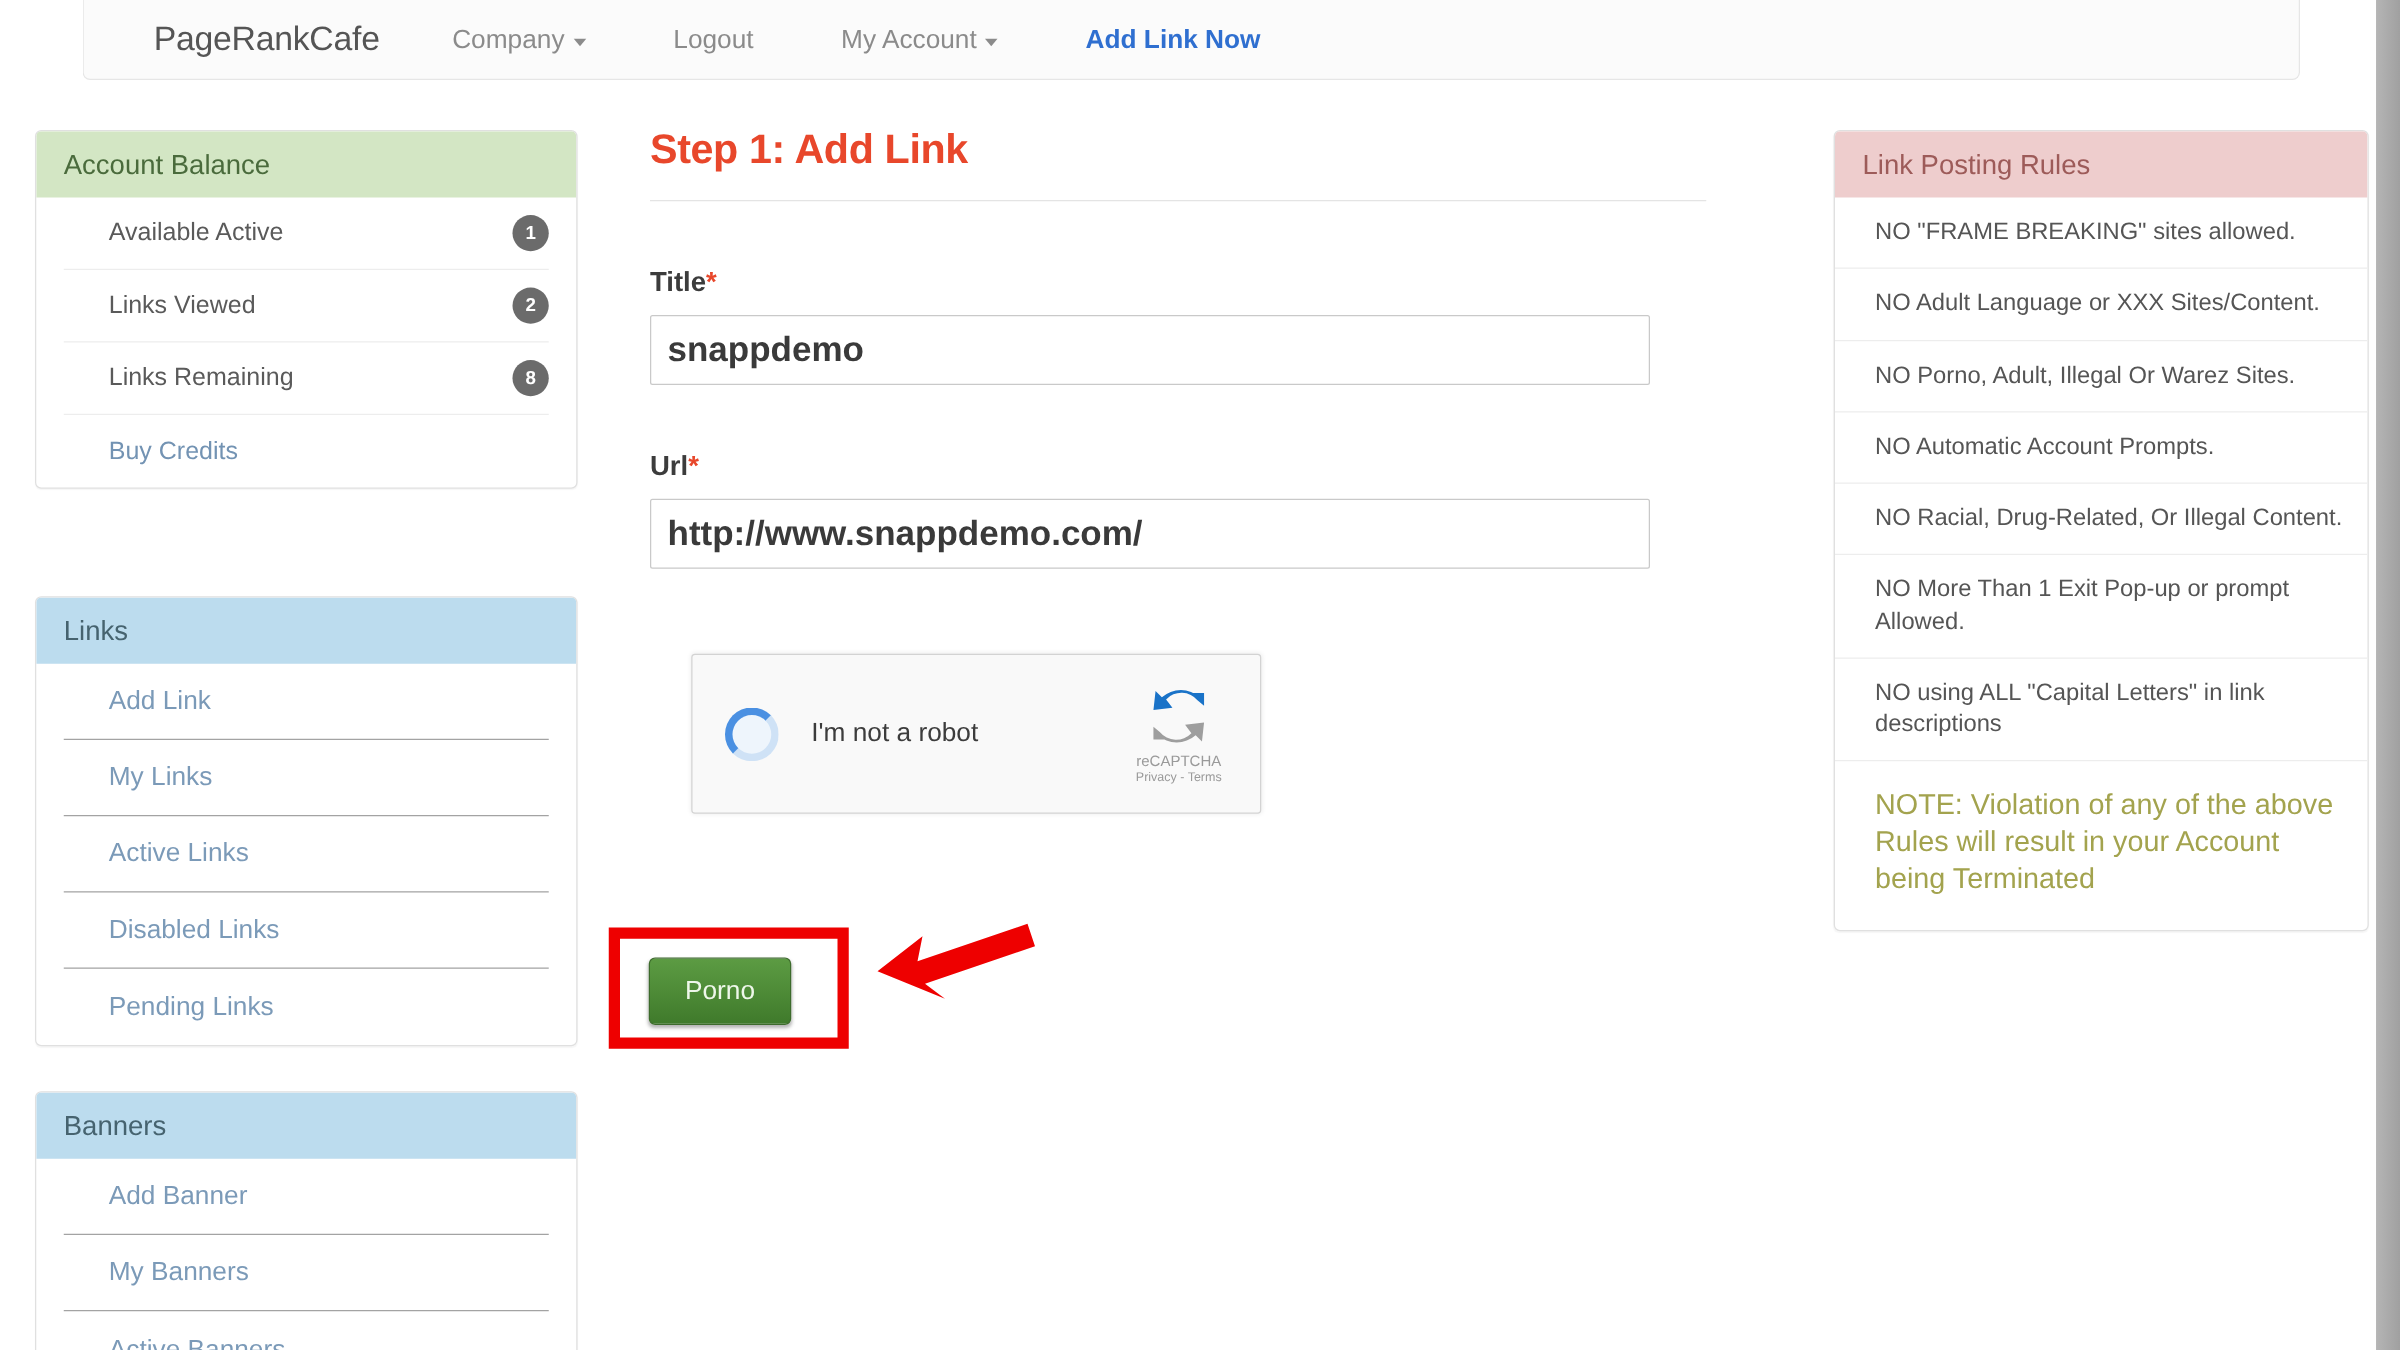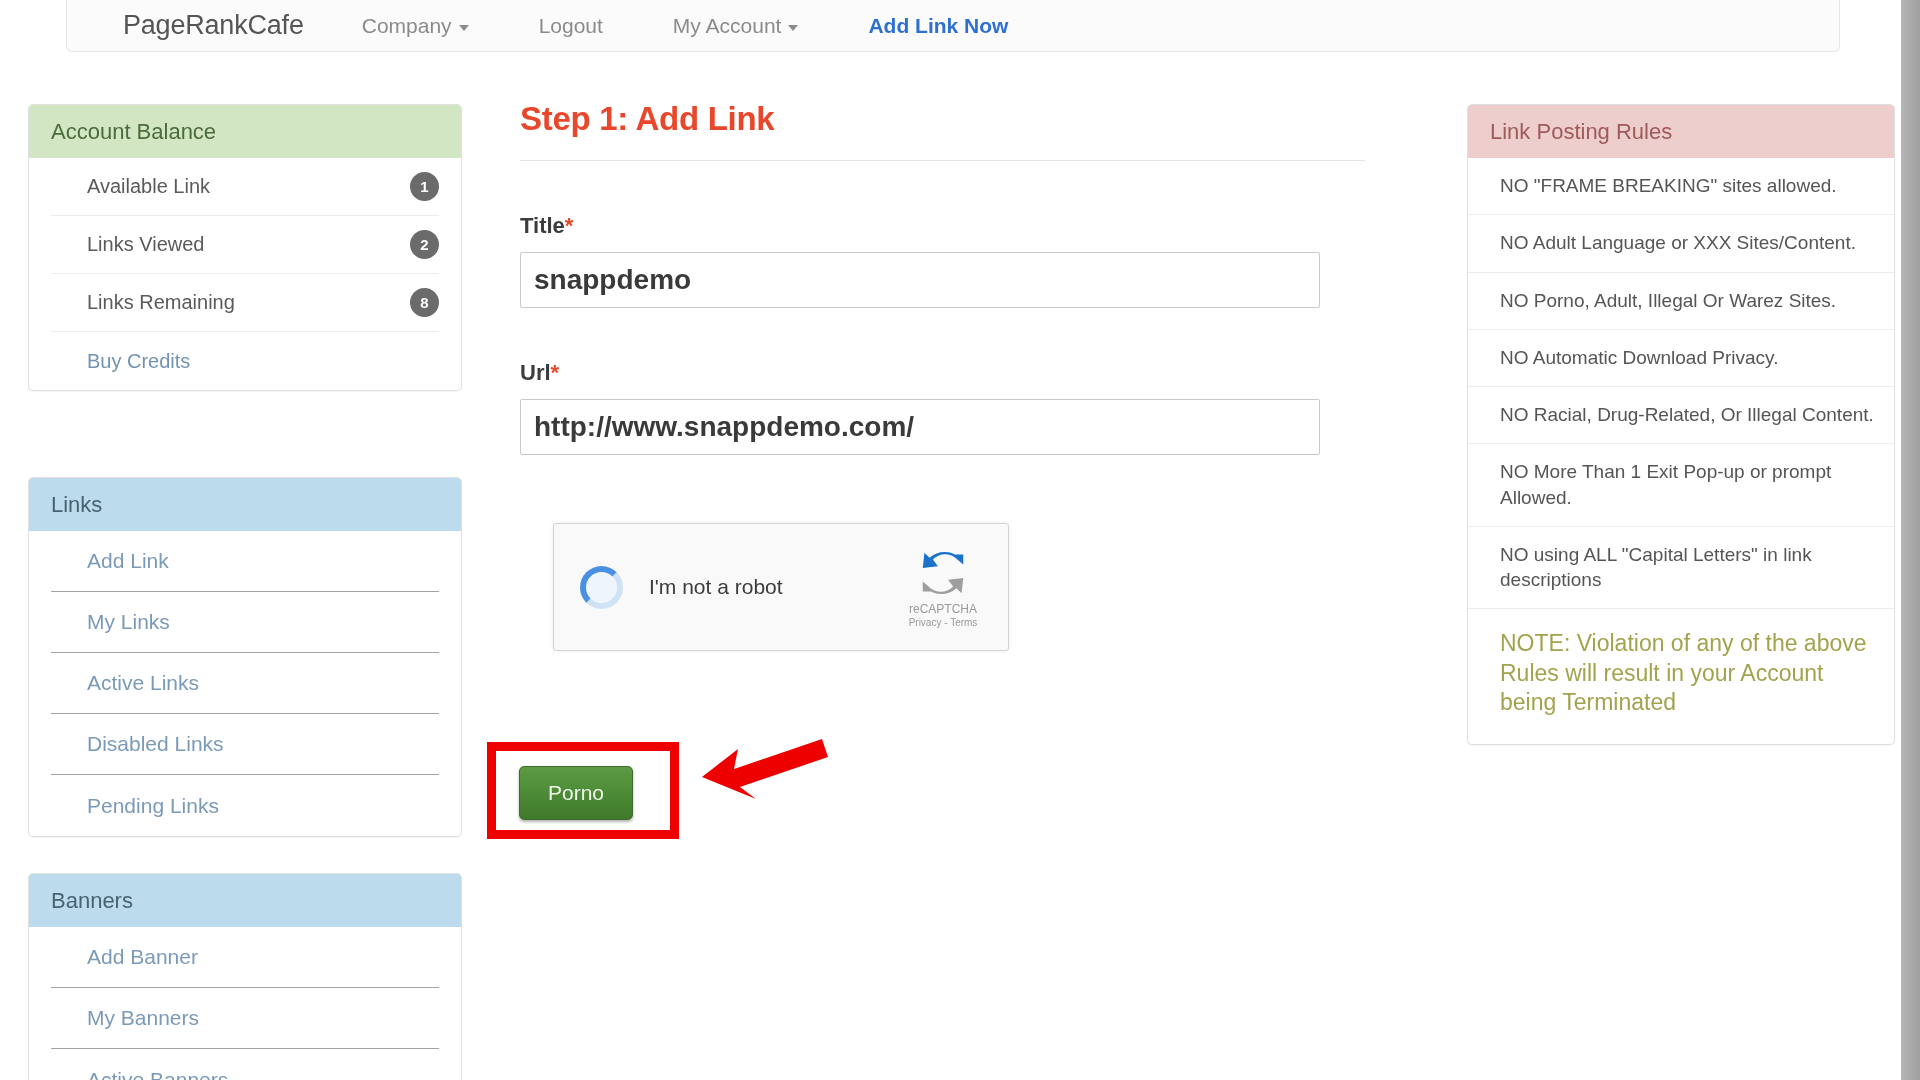--- a/index.html
+++ b/index.html
@@ -27,21 +27,21 @@
     position: absolute;
     top: 0; left: 0;
     width: 19px; height: 1080px;
     background: linear-gradient(90deg,#b5b5b5 0%, #a0a0a0 100%);
   }
 
   
   .navbar {
     position: absolute;
     left: 66px; top: 0px;
-    width: 1774px; height: 52px;
+    width: 1774px; height: 64px;
     background: #fbfbfb;
     border: 1px solid #e6e6e6;
     border-top: none;
     border-radius: 0 0 6px 6px;
     box-sizing: border-box;
     display: flex;
     align-items: center;
   }
   .brand {
     font-size: 27px;
@@ -299,21 +299,21 @@
     </div>
   </div>
 </div>
 
 <div class="panel" id="panel-account">
   <div class="panel-head head-green">
     <span>Account Balance</span>
   </div>
   <div class="panel-body">
     <div class="row">
-      <span>Available Link</span>
+      <span>Available Active</span>
       <span class="badge">1</span>
     </div>
     <div class="row">
       <span>Links Viewed</span>
       <span class="badge">2</span>
     </div>
     <div class="row">
       <span>Links Remaining</span>
       <span class="badge">8</span>
     </div>
@@ -398,21 +398,21 @@
   <path d="M2 42 L38 14 L34 34 L122 4 L128 22 L40 52 L56 64 Z" fill="#ee0000"></path>
 </svg>
 
 <div class="panel" id="panel-rules">
   <div class="panel-head head-pink">
     <span>Link Posting Rules</span>
   </div>
   <div class="rule">NO "FRAME BREAKING" sites allowed.</div>
   <div class="rule">NO Adult Language or XXX Sites/Content.</div>
   <div class="rule">NO Porno, Adult, Illegal Or Warez Sites.</div>
-  <div class="rule">NO Automatic Download Privacy.</div>
+  <div class="rule">NO Automatic Account Prompts.</div>
   <div class="rule">NO Racial, Drug-Related, Or Illegal Content.</div>
   <div class="rule">NO More Than 1 Exit Pop-up or prompt Allowed.</div>
   <div class="rule">NO using ALL "Capital Letters" in link descriptions</div>
   <div class="note">NOTE: Violation of any of the above Rules will result in your Account being Terminated</div>
 </div>
 
 <div class="right-gutter">
   <div class="gutter-inner"></div>
 </div>
 

